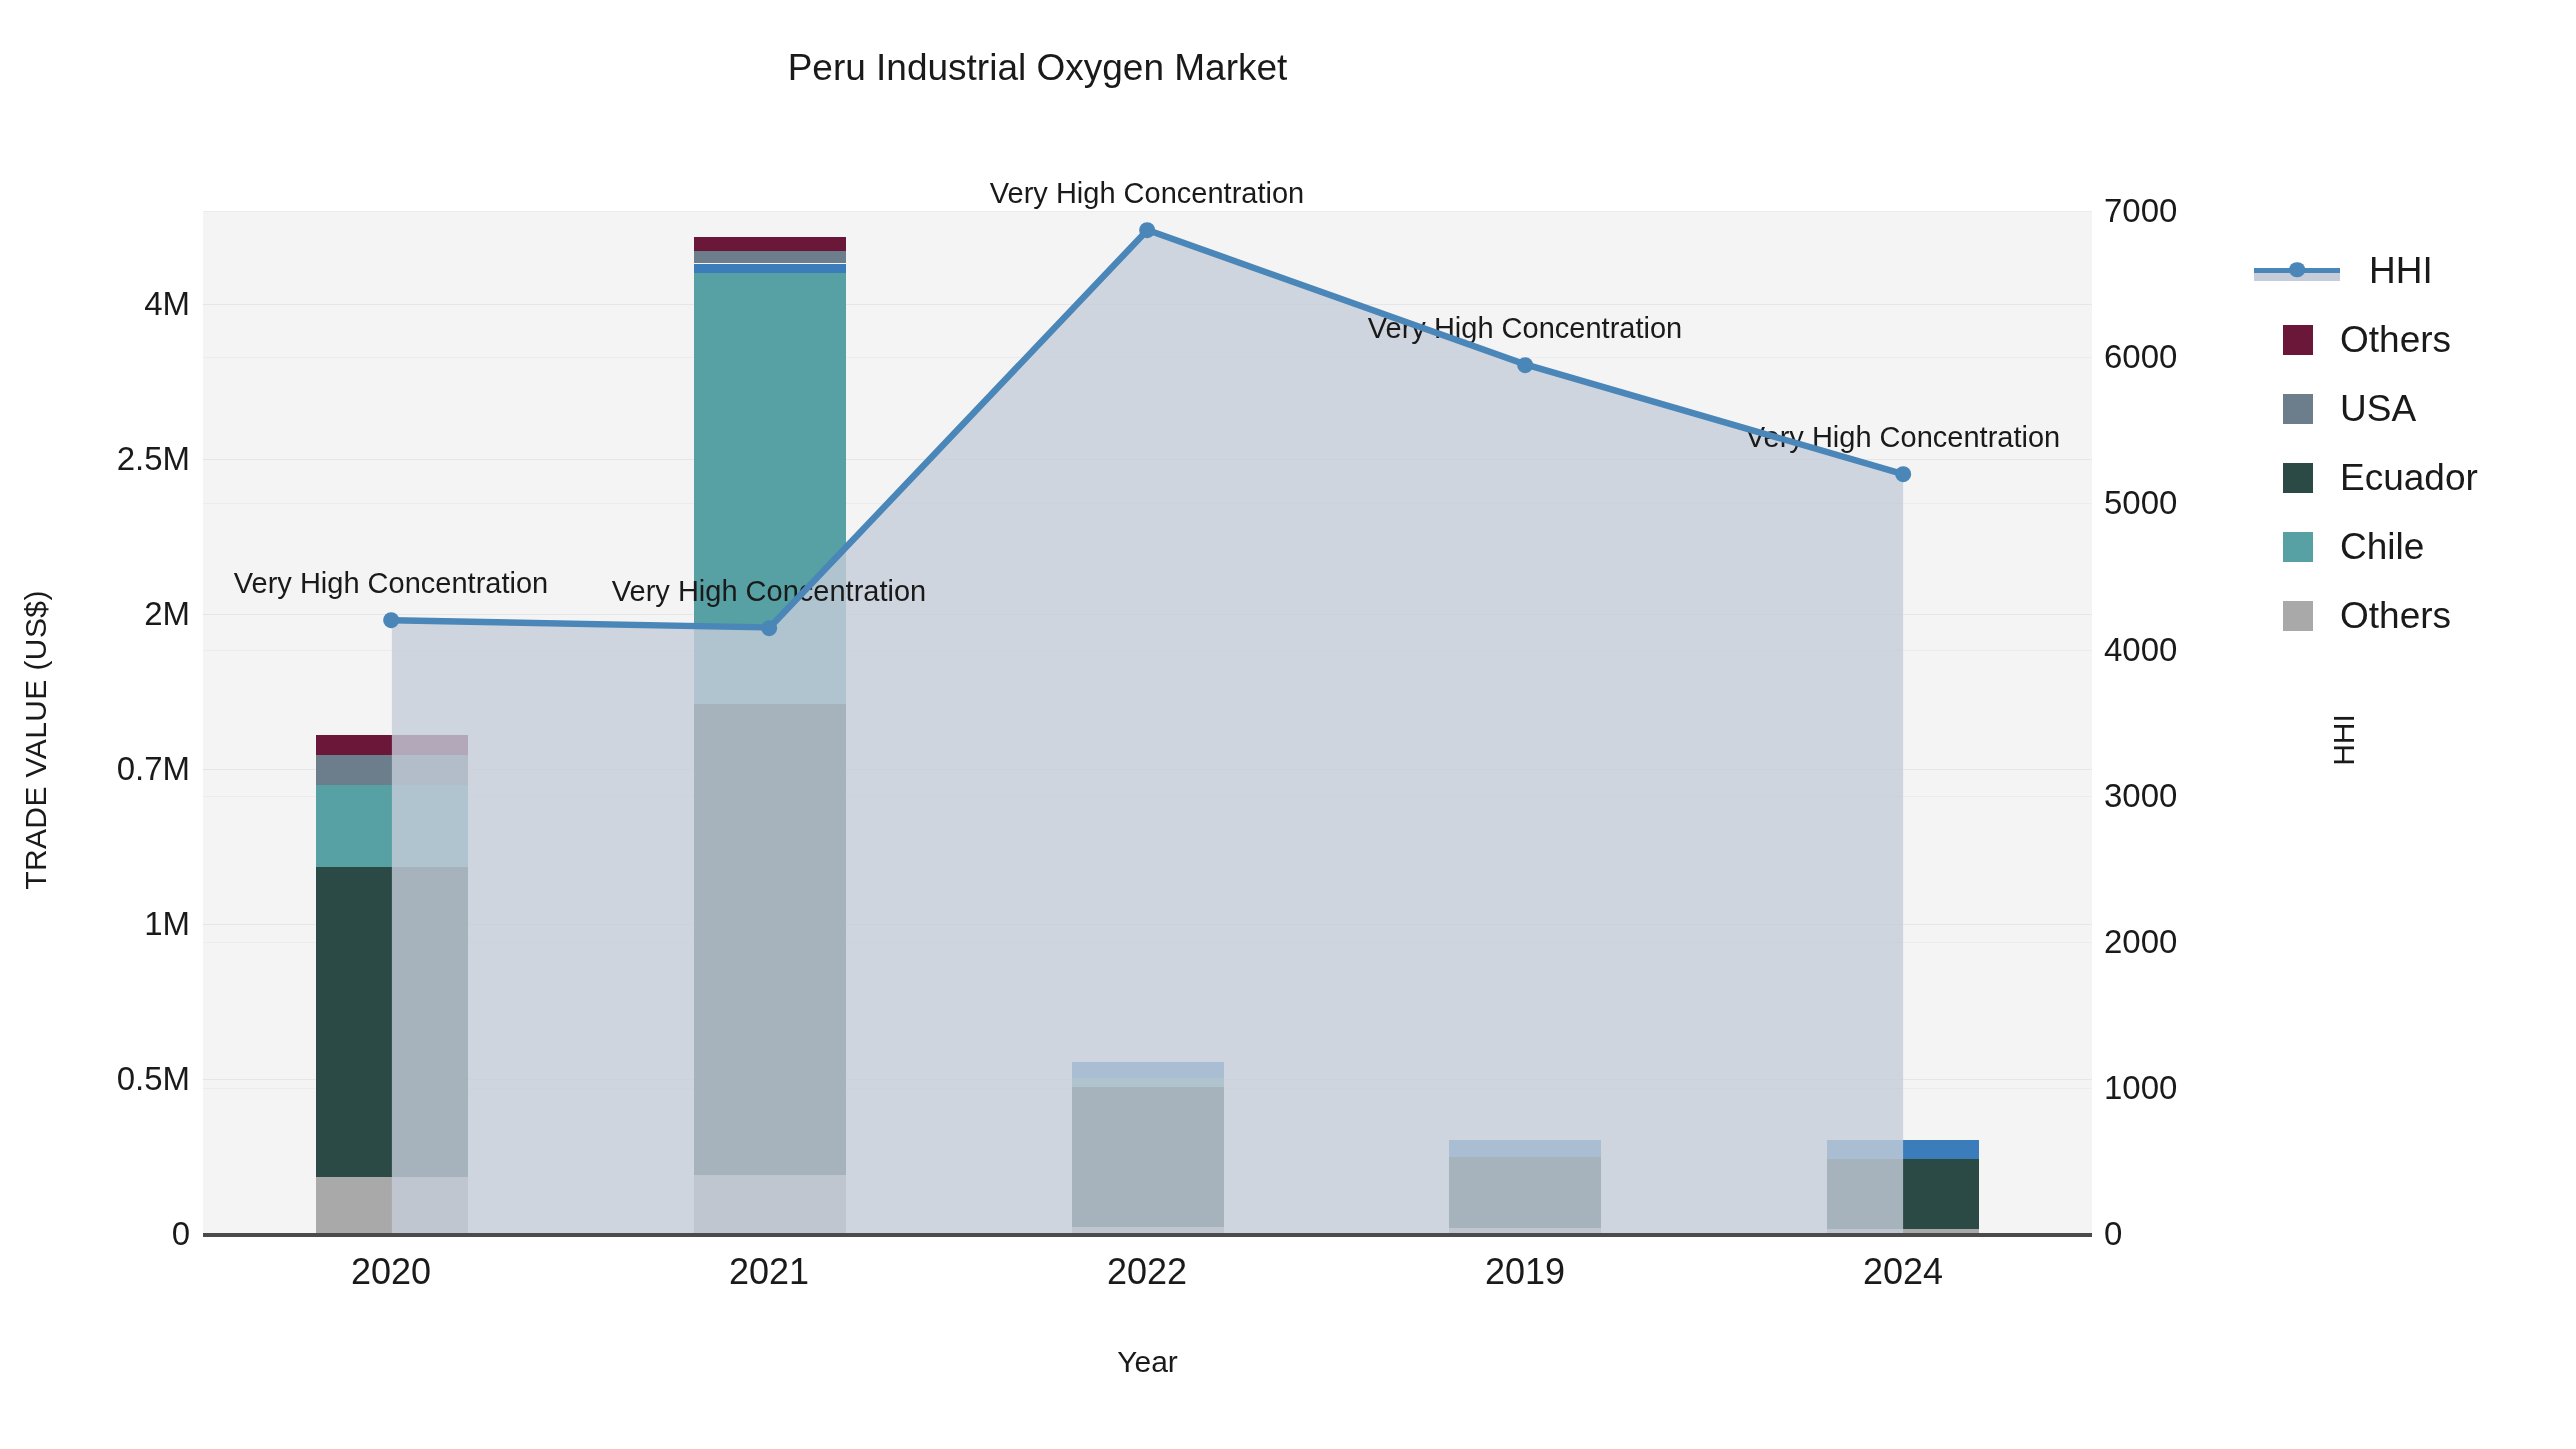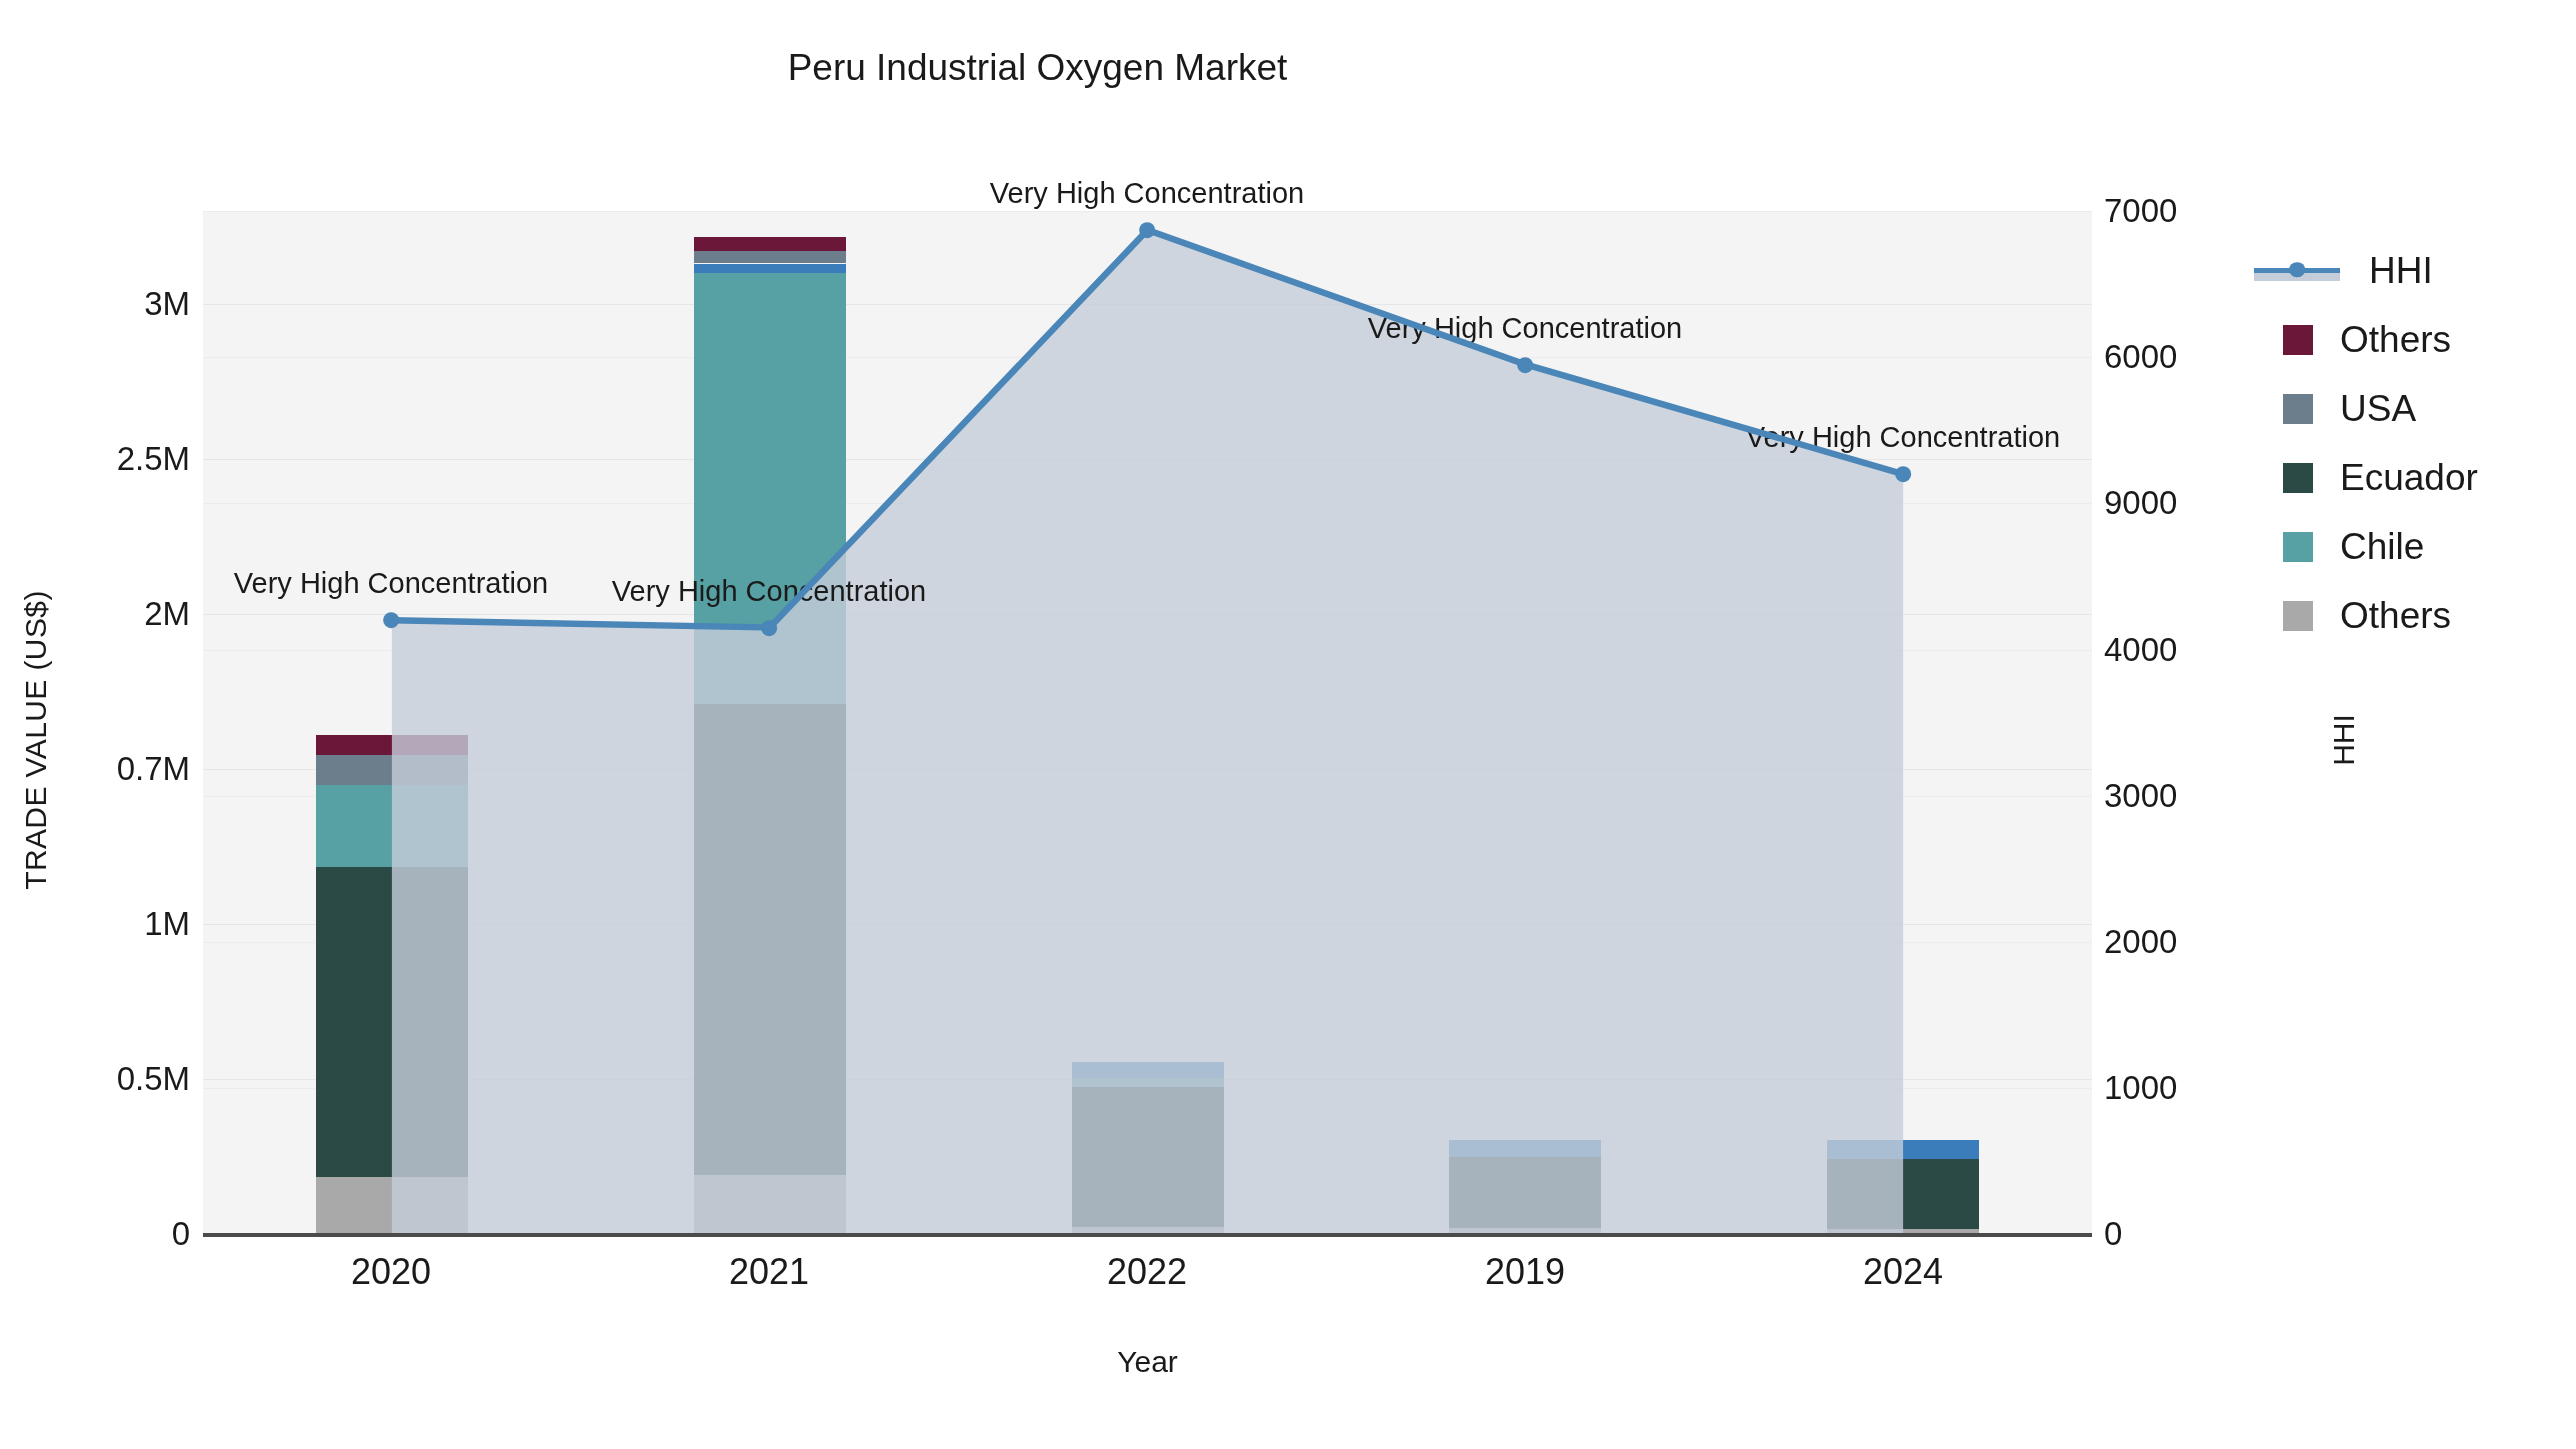--- a/index.html
+++ b/index.html
@@ -117,30 +117,30 @@
 
   <div class="axis-bottom"></div>
 
   <div class="ytick-left-wrap" id="ytick-left">
       <div class="ytick" style="top: 1234px;">0</div>
       <div class="ytick" style="top: 1079px;">0.5M</div>
       <div class="ytick" style="top: 924px;">1M</div>
       <div class="ytick" style="top: 769px;">0.7M</div>
       <div class="ytick" style="top: 614px;">2M</div>
       <div class="ytick" style="top: 459px;">2.5M</div>
-      <div class="ytick" style="top: 304px;">3M</div>
+      <div class="ytick" style="top: 304px;">4M</div>
     </div>
 
   <div class="ytick-right-wrap" id="ytick-right">
       <div class="ytick-right" style="top: 1234px;">0</div>
       <div class="ytick-right" style="top: 1088px;">1000</div>
       <div class="ytick-right" style="top: 942px;">2000</div>
       <div class="ytick-right" style="top: 796px;">3000</div>
       <div class="ytick-right" style="top: 650px;">4000</div>
-      <div class="ytick-right" style="top: 503px;">9000</div>
+      <div class="ytick-right" style="top: 503px;">5000</div>
       <div class="ytick-right" style="top: 357px;">6000</div>
       <div class="ytick-right" style="top: 211px;">7000</div>
     </div>
 
   <div id="xticks">
       <div class="xtick" style="left: 391px;">2020</div>
       <div class="xtick" style="left: 769px;">2021</div>
       <div class="xtick" style="left: 1147px;">2022</div>
       <div class="xtick" style="left: 1525px;">2019</div>
       <div class="xtick" style="left: 1903px;">2024</div>

